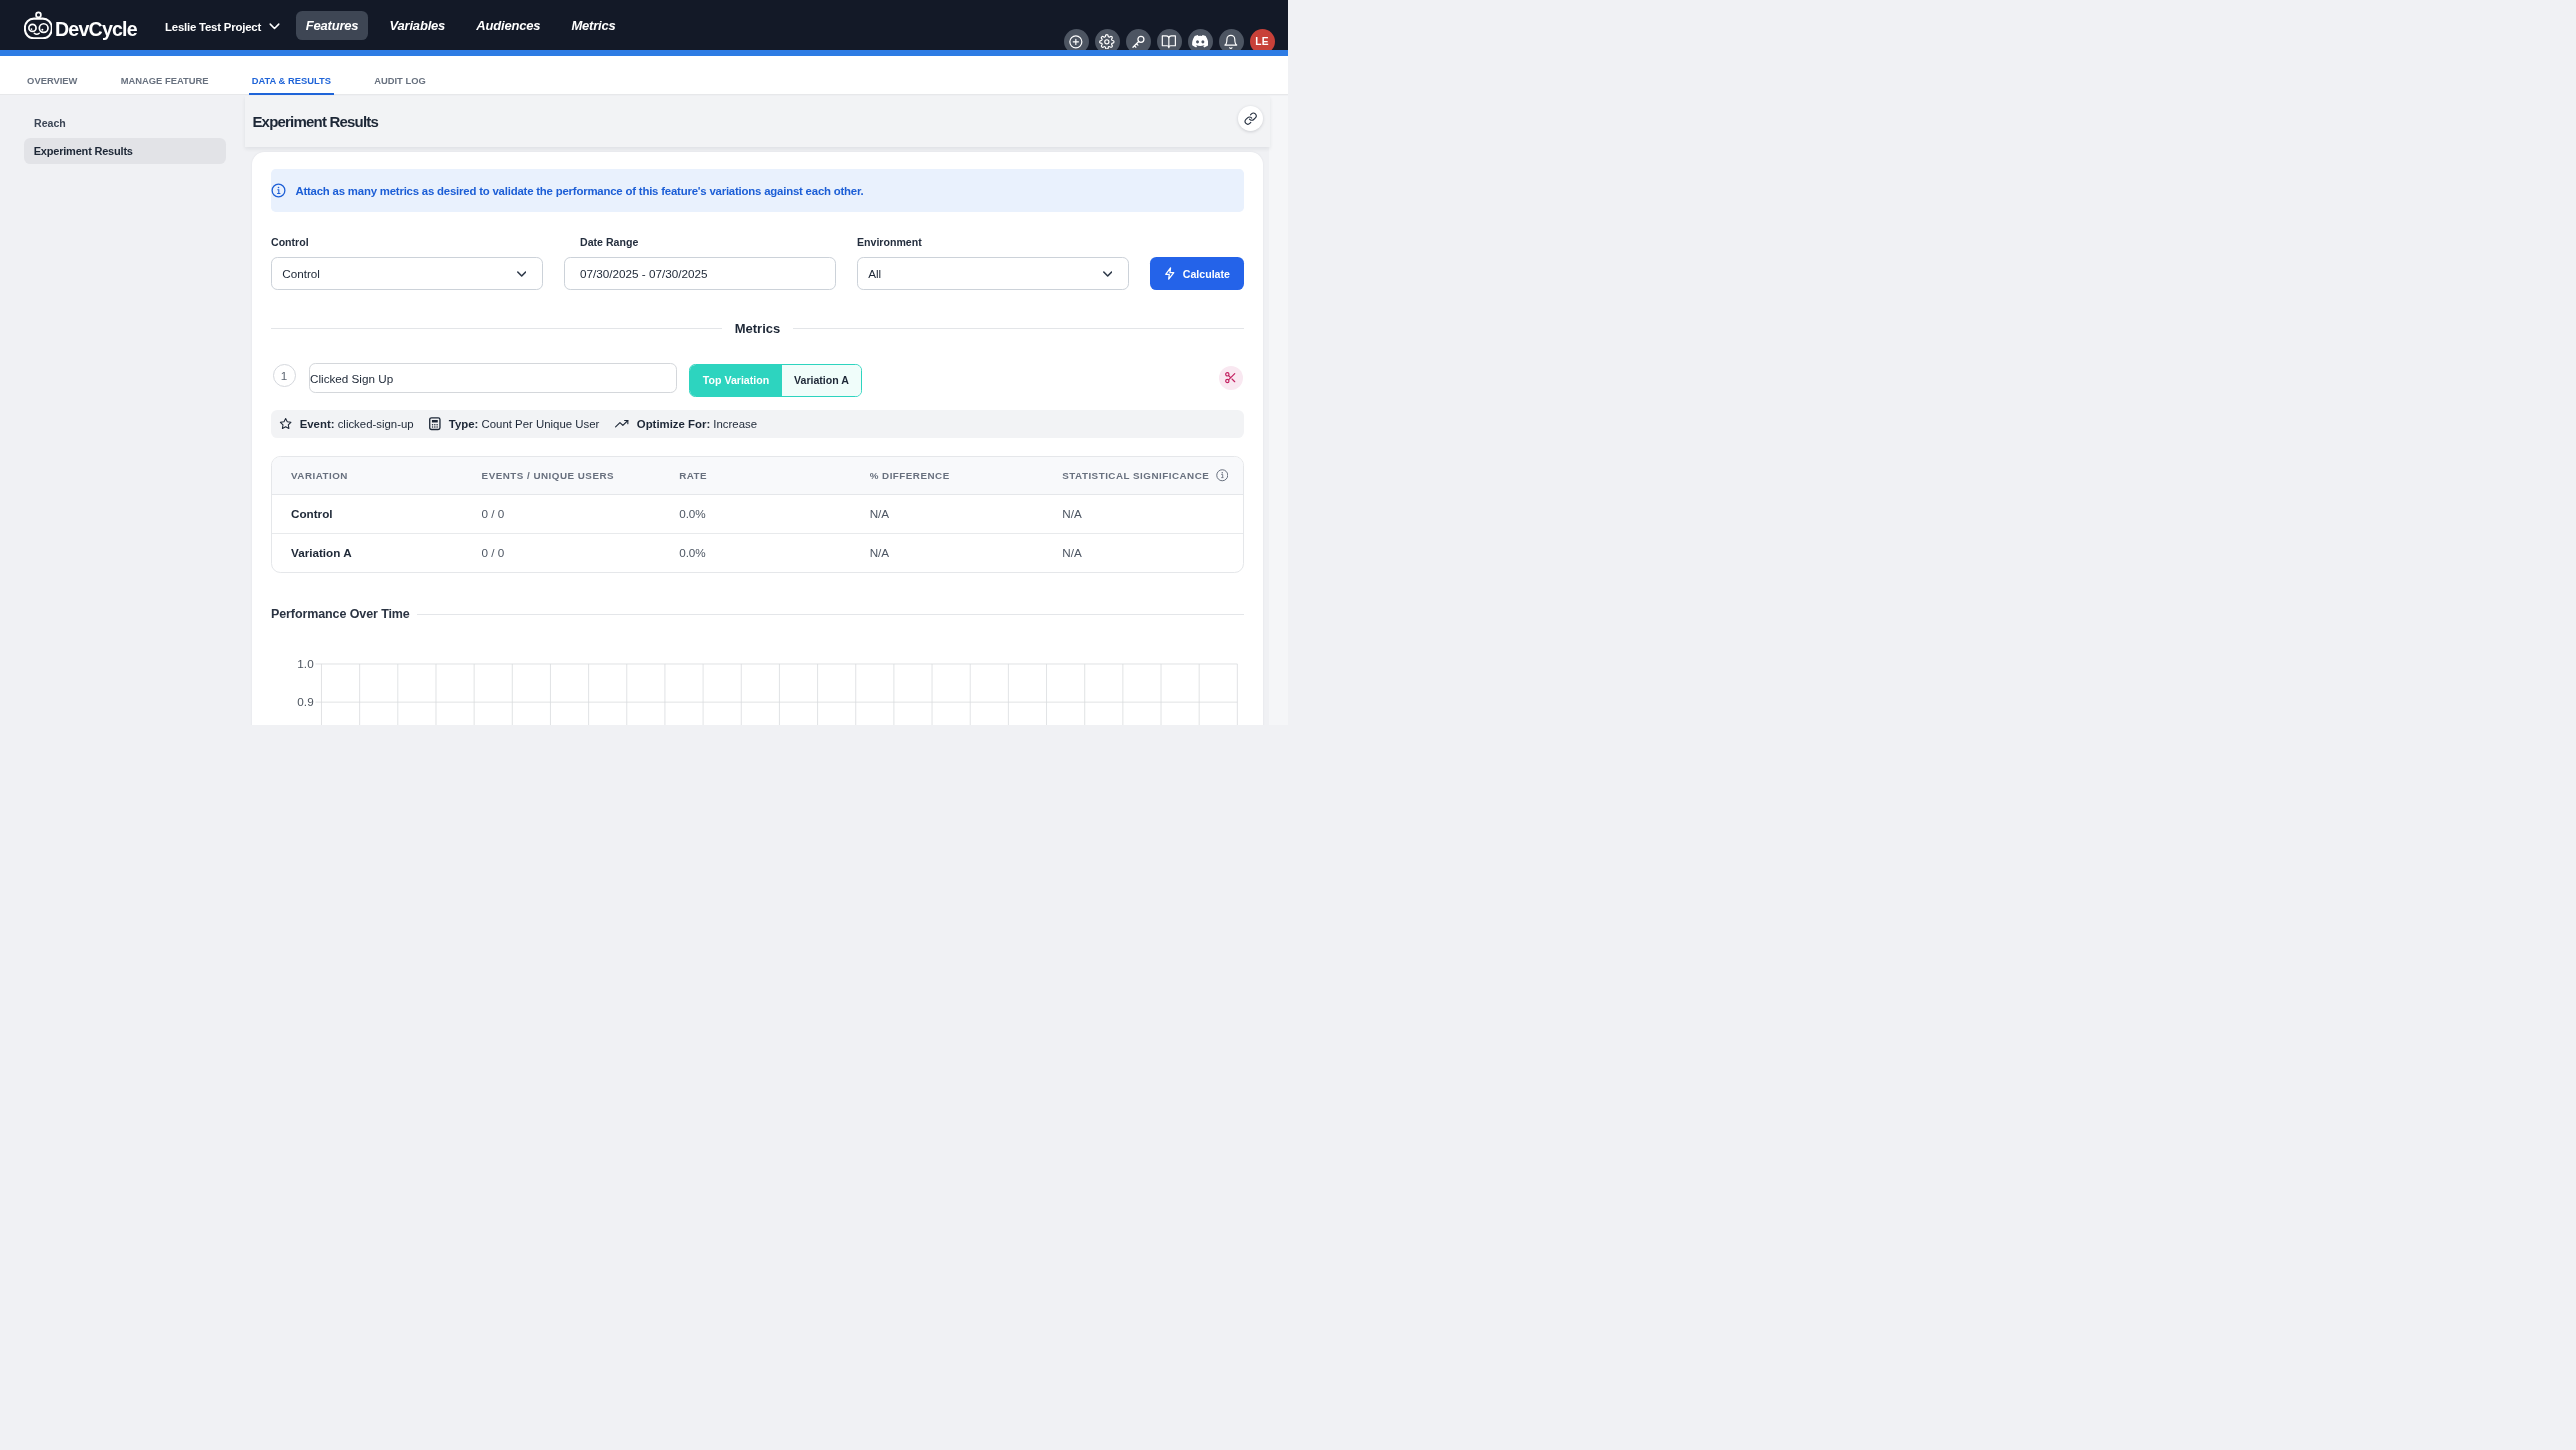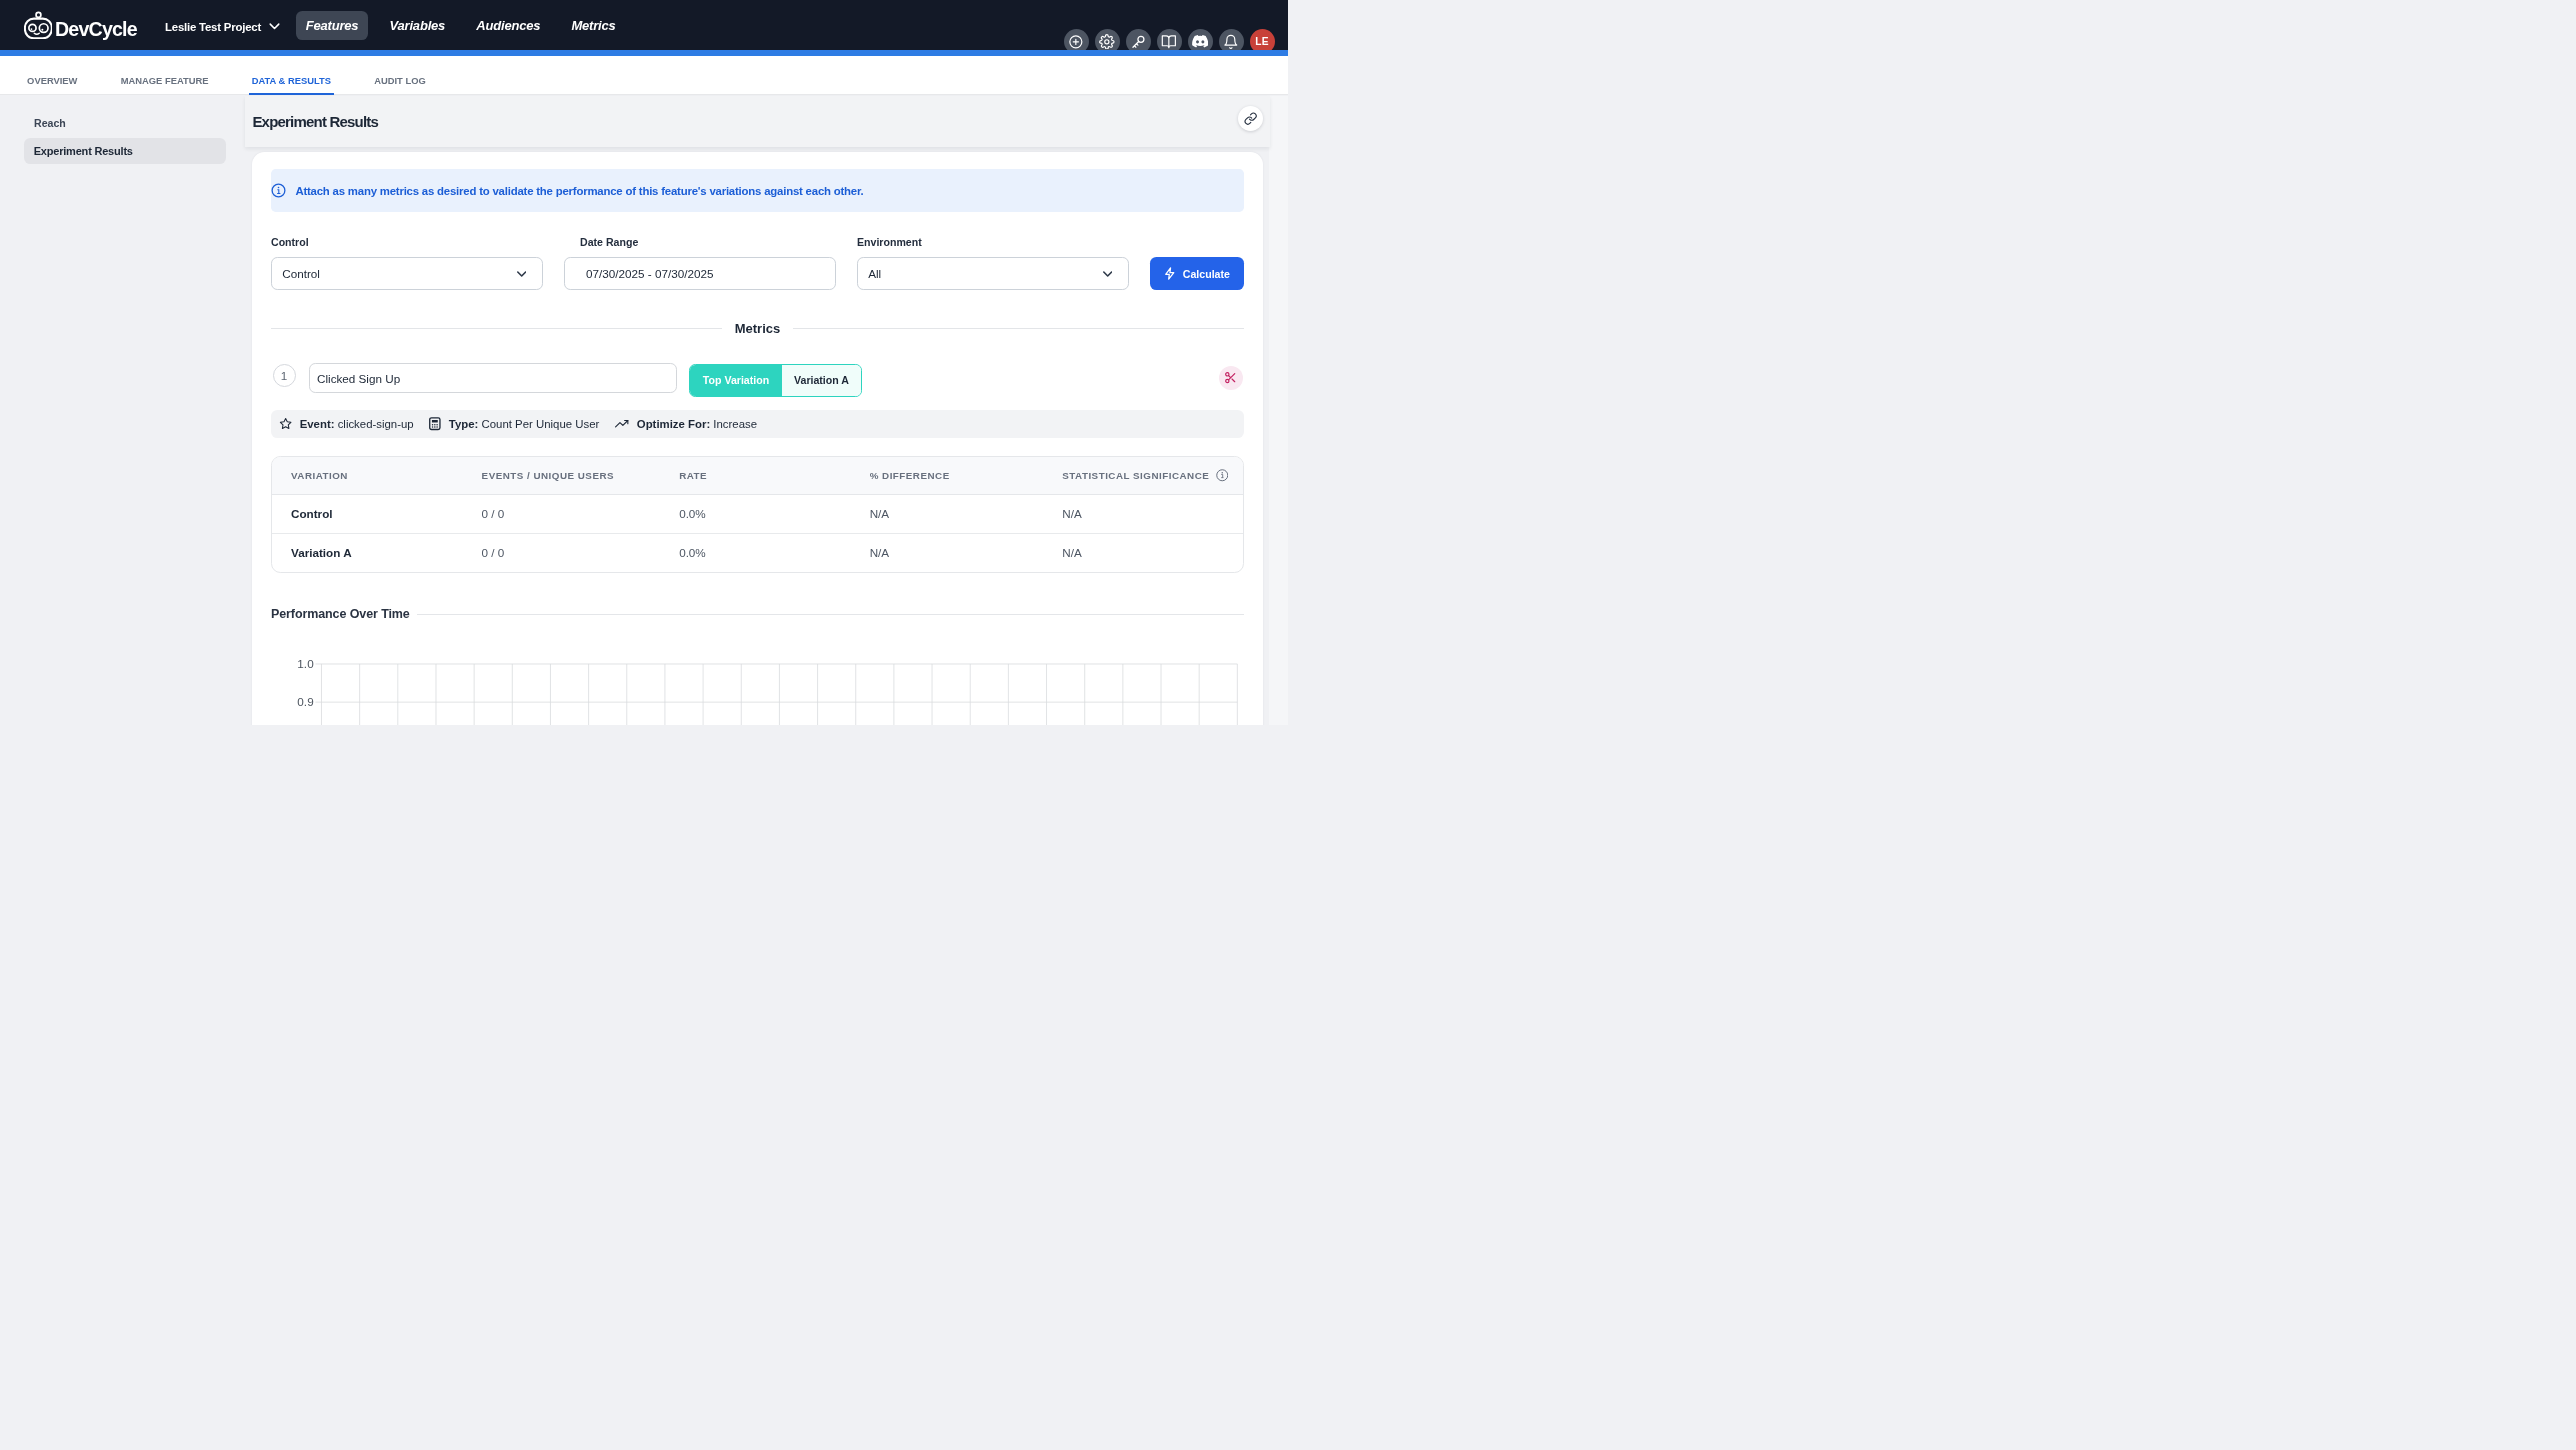--- a/index.html
+++ b/index.html
@@ -43,21 +43,21 @@
   .flabel { position:absolute; font-size:10.6px; font-weight:700; color:#242e3e; top:84px; }
   .ctrl { position:absolute; top:105px; height:33px; border:0.8px solid #ccd2d9; border-radius:6.3px; background:#fff; display:flex; align-items:center; padding-left:10.2px; font-size:11.7px; color:#1d2736; }
   .ctrl .chev { position:absolute; right:15.7px; top:13.3px; }
   #calcbtn { position:absolute; left:898px; top:105px; width:94px; height:33px; background:#2463e9; border-radius:6.3px; color:#fff; display:flex; align-items:center; justify-content:center; gap:7px; font-size:10.6px; font-weight:700; }
 
   #mdivider { position:absolute; left:19px; top:169px; width:973px; display:flex; align-items:center; }
   #mdivider .line { flex:1; height:0.8px; background:#e3e5e8; }
   #mdivider .t { padding:0 12.5px; font-size:13px; font-weight:700; color:#1d2736; }
 
   #mnum { position:absolute; left:20.6px; top:212px; width:23px; height:23px; border:1.6px solid #d5d8dd; border-radius:50%; display:flex; align-items:center; justify-content:center; font-size:11.7px; color:#5d6673; }
-  #minput { position:absolute; left:57px; top:211px; width:368px; height:30px; border:0.8px solid #d4d7db; border-radius:6.3px; display:flex; align-items:center; padding-left:7px; font-size:11.7px; color:#1d2736;text-align:center; }
+  #minput { position:absolute; left:57px; top:211px; width:368px; height:30px; border:0.8px solid #d4d7db; border-radius:6.3px; display:flex; align-items:center; font-size:11.7px; color:#1d2736;text-align:center; }
   #mtoggle { position:absolute; left:437px; top:212px; width:173px; height:32.5px; border:1.2px solid #2dd4bf; border-radius:6.3px; overflow:hidden; display:flex; }
   #mtoggle .s1 { width:92px; background:#2dd4bf; color:#fff; display:flex; align-items:center; justify-content:center; font-size:10.6px; font-weight:700; }
   #mtoggle .s2 { flex:1; background:#f0fdfa; color:#1d2736; display:flex; align-items:center; justify-content:center; font-size:10.6px; font-weight:700; }
   #scissors { position:absolute; left:967px; top:214px; width:24px; height:24px; border-radius:50%; background:#f9e8f1; display:flex; align-items:center; justify-content:center; }
 
   #eventbar { position:absolute; left:19px; top:258px; width:973px; height:28px; background:#f2f3f5; border-radius:6.3px; display:flex; align-items:center; padding-left:7.6px; font-size:11.4px; color:#1d2736; }
   #eventbar b { font-weight:700; }
   #eventbar svg { flex:none; }
 
   #mtable { position:absolute; left:19px; top:304px; width:973px; height:117px; border:0.8px solid #e5e7ea; border-radius:9.4px; overflow:hidden; }
@@ -172,21 +172,21 @@
 
   <div class="flabel" style="left:19px;">Control</div>
   <div class="flabel" style="left:312px;padding-left:16px;">Date Range</div>
   <div class="flabel" style="left:605px;">Environment</div>
 
   <div class="ctrl" style="left:19px; width:272px;">Control
     <svg class="chev" width="9.4" height="6.3" viewBox="0 0 12 8" fill="none">
         <path d="M1 1.2 L6 6.4 L11 1.2" stroke="#2f3a4a" stroke-width="2" stroke-linecap="round" stroke-linejoin="round"></path>
       </svg>
   </div>
-  <div class="ctrl" style="left:312px; width:272px; padding-left:21px;">07/30/2025 - 07/30/2025</div>
+  <div class="ctrl" style="left:312px; width:272px; padding-left:15px;">07/30/2025 - 07/30/2025</div>
   <div class="ctrl" style="left:605px; width:272px;">All
     <svg class="chev" width="9.4" height="6.3" viewBox="0 0 12 8" fill="none">
         <path d="M1 1.2 L6 6.4 L11 1.2" stroke="#2f3a4a" stroke-width="2" stroke-linecap="round" stroke-linejoin="round"></path>
       </svg>
   </div>
   <div id="calcbtn">
     <svg width="11.7" height="13.3" viewBox="0 0 15 17" fill="none">
         <path d="M8.4 1.2 L2.2 9.4 H6.8 L6 15.6 L12.6 7.2 H7.6 Z" stroke="#fff" stroke-width="1.6" stroke-linejoin="round"></path>
       </svg>
     Calculate

